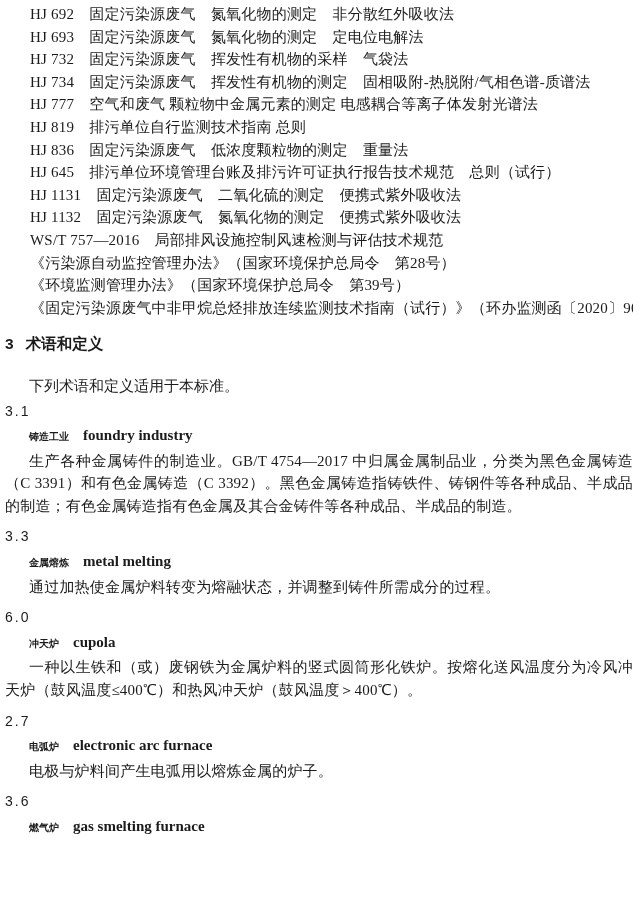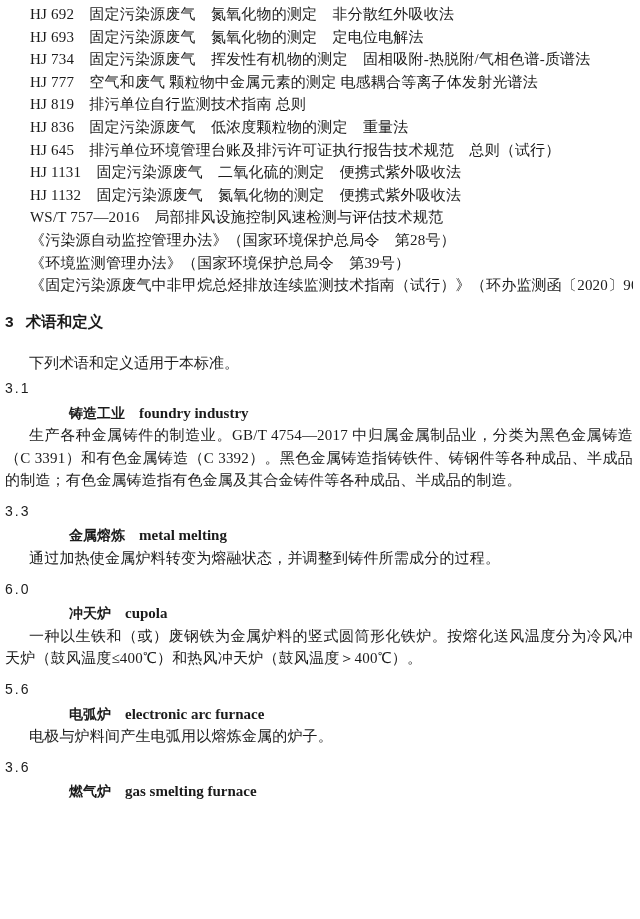--- a/index.html
+++ b/index.html
@@ -53,24 +53,23 @@
     letter-spacing: 2px;
   }
   .def:first-of-type .clause-no { margin-top: 2px; }
   .term {
     margin-top: 2px;
     line-height: 22.6px;
     padding-left: 24px;
     font-weight: 700;
   }
   .term-zh {
-    font-family: Liberation Sans, sans-serif;
+    font-family: Liberation Mono, monospace;
     margin-right: 14px;
-    font-size: 14px;
-    margin-left: 40px;
+    font-size: 10px;
   }
   .term-en {
     font-family: "Liberation Serif", "DejaVu Serif", serif;
     font-size: 15px;
   }
   .def-body {
     margin: 0;
     line-height: 22.6px;
     text-indent: 24px;
     text-align: justify;
@@ -79,20 +78,21 @@
   }
 </style>
 </head>
 <body>
 
 <div class="page">
 
   <div class="refs">
     <div class="ref-line">HJ 692　固定污染源废气　氮氧化物的测定　非分散红外吸收法</div>
     <div class="ref-line">HJ 693　固定污染源废气　氮氧化物的测定　定电位电解法</div>
+    <div class="ref-line">HJ 732　固定污染源废气　挥发性有机物的采样　气袋法</div>
     <div class="ref-line">HJ 734　固定污染源废气　挥发性有机物的测定　固相吸附-热脱附/气相色谱-质谱法</div>
     <div class="ref-line">HJ 777　空气和废气 颗粒物中金属元素的测定 电感耦合等离子体发射光谱法</div>
     <div class="ref-line">HJ 819　排污单位自行监测技术指南 总则</div>
     <div class="ref-line">HJ 836　固定污染源废气　低浓度颗粒物的测定　重量法</div>
     <div class="ref-line">HJ 645　排污单位环境管理台账及排污许可证执行报告技术规范　总则（试行）</div>
     <div class="ref-line">HJ 1131　固定污染源废气　二氧化硫的测定　便携式紫外吸收法</div>
     <div class="ref-line">HJ 1132　固定污染源废气　氮氧化物的测定　便携式紫外吸收法</div>
     <div class="ref-line">WS/T 757—2016　局部排风设施控制风速检测与评估技术规范</div>
     <div class="ref-line">《污染源自动监控管理办法》（国家环境保护总局令　第28号）</div>
     <div class="ref-line">《环境监测管理办法》（国家环境保护总局令　第39号）</div>
@@ -126,21 +126,21 @@
 
     <div class="def">
       <div class="clause-no">6.0</div>
       <div class="term">
         <span class="term-zh">冲天炉</span><span class="term-en">cupola</span>
       </div>
       <p class="def-body">一种以生铁和（或）废钢铁为金属炉料的竖式圆筒形化铁炉。按熔化送风温度分为冷风冲天炉（鼓风温度≤400℃）和热风冲天炉（鼓风温度＞400℃）。</p>
     </div>
 
     <div class="def">
-      <div class="clause-no">5.6</div>
+      <div class="clause-no">2.7</div>
       <div class="term">
         <span class="term-zh">电弧炉</span><span class="term-en">electronic arc furnace</span>
       </div>
       <p class="def-body">电极与炉料间产生电弧用以熔炼金属的炉子。</p>
     </div>
 
     <div class="def">
       <div class="clause-no">3.6</div>
       <div class="term">
         <span class="term-zh">燃气炉</span><span class="term-en">gas smelting furnace</span>

